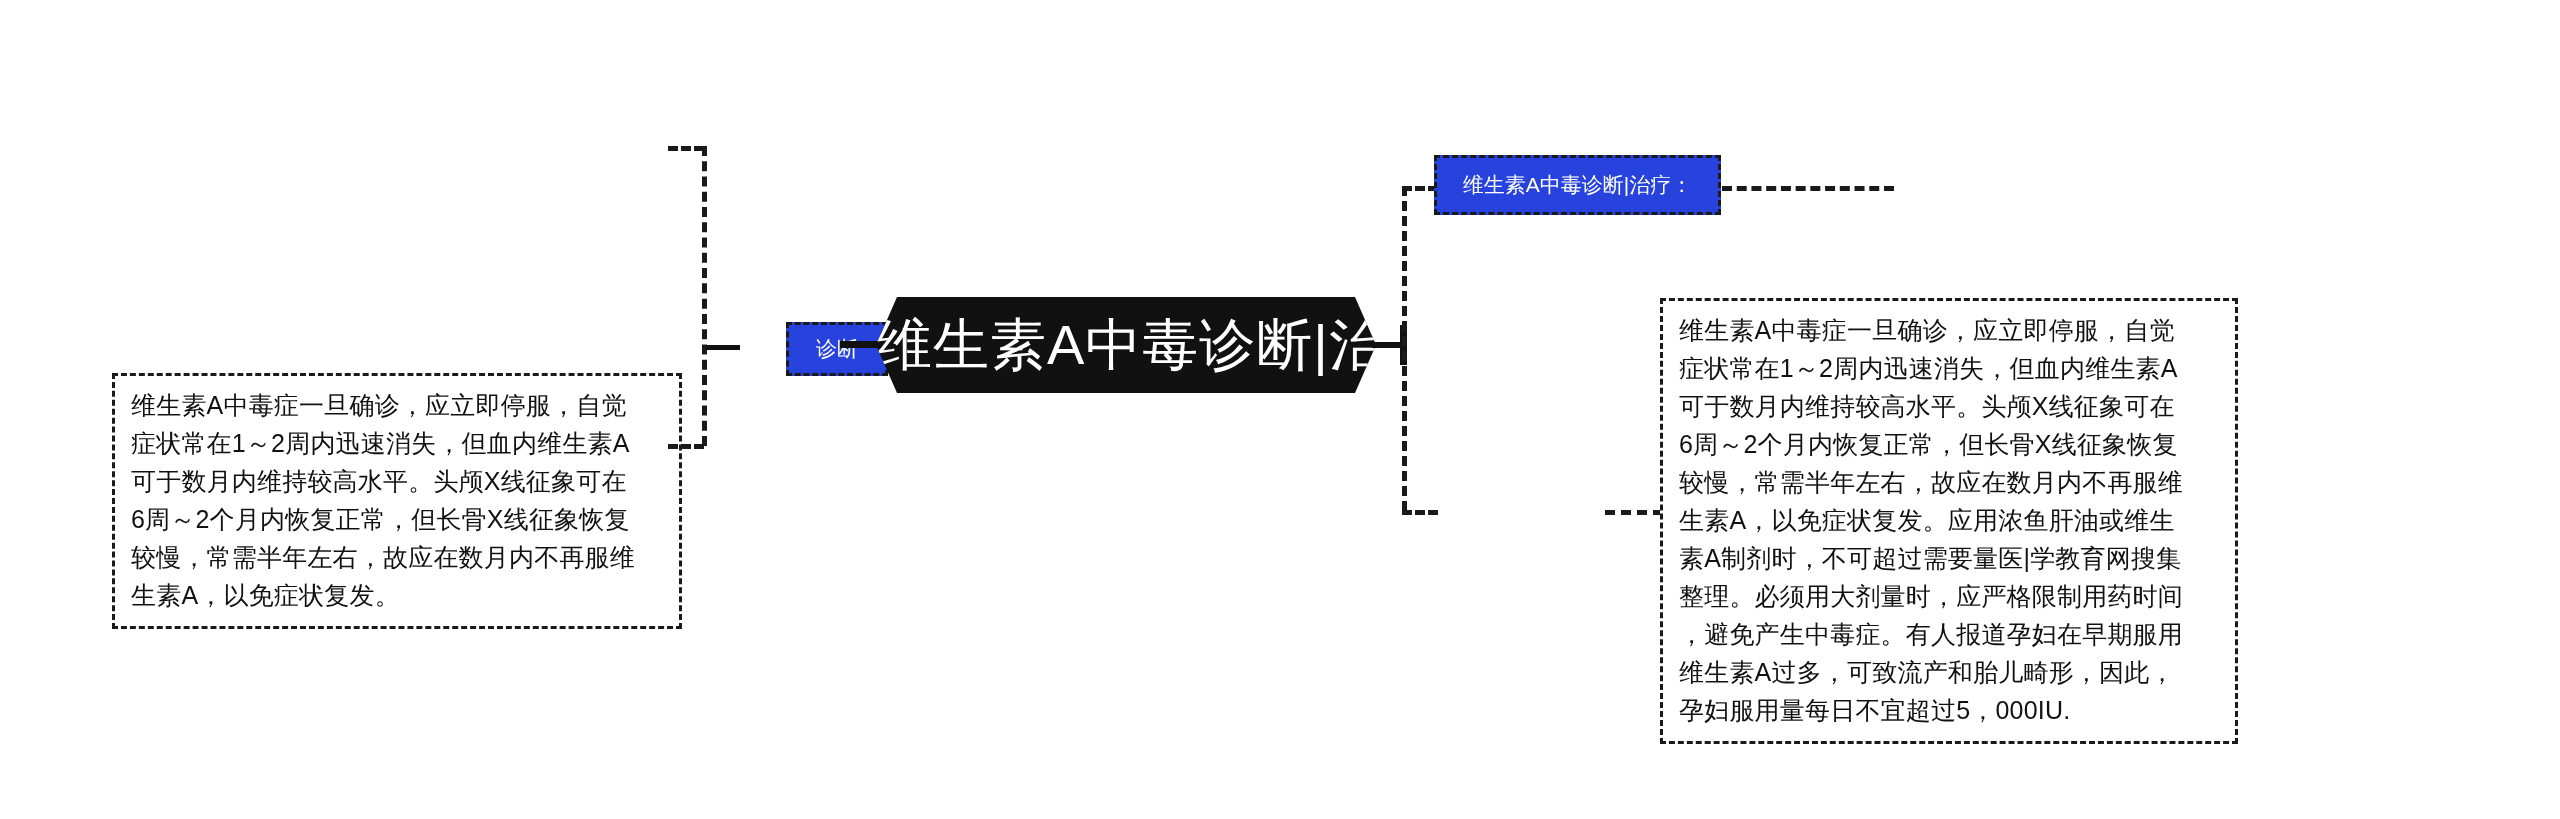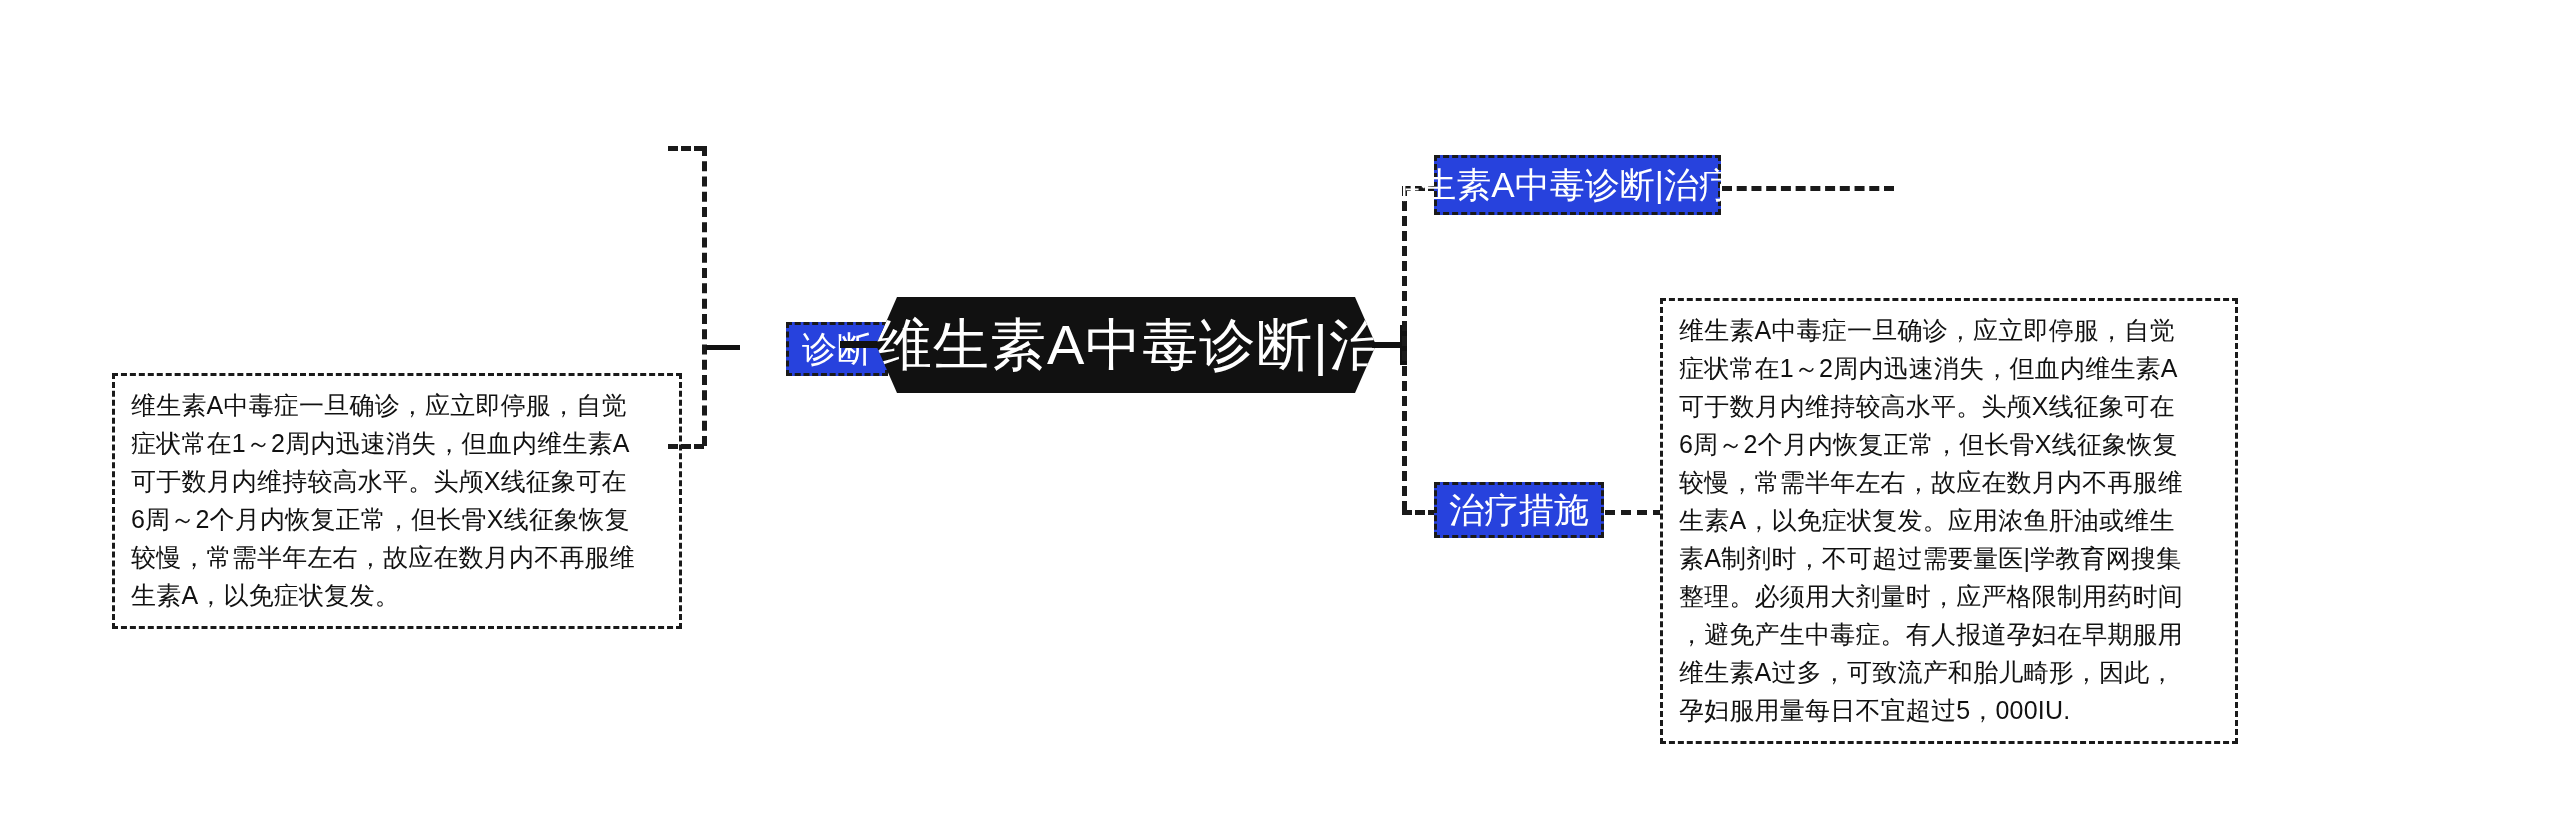--- a/index.html
+++ b/index.html
@@ -37,21 +37,21 @@
   
   #note-treatment-right{ left:1660px; top:298px; width:578px; }
 
   
   .blue-node{
     position:absolute;
     box-sizing:border-box;
     background:#2742dd;
     border:3px dashed #1a1a1a;
     color:#ffffff;
-    font-size:35px;
+    font-size:21px;
     line-height:30px;
     display:flex;
     align-items:center;
     justify-content:center;
     padding:20px 14px;
     white-space:nowrap;
   }
   #node-diagnosis{ left:738px; top:322px; width:102px; height:54px;margin-left:48px;}
   #node-title-right{ left:1434px; top:155px; width:287px; height:60px;}
   #node-measures{ left:1434px; top:482px; width:170px; height:56px;}
@@ -133,21 +133,20 @@
   <div class="solid-line" id="trunk-cap"></div>
   <div class="dash-v" id="trunk-right"></div>
   <div class="dash-h" id="branch-right-top"></div>
   <div class="dash-h" id="branch-right-bottom"></div>
 
   <div class="blue-node" id="node-title-right">维生素A中毒诊断|治疗：</div>
 
   <div class="dash-h" id="link-title-note"></div>
 
 
-  <div class="blue-node" id="node-measures">治疗措施</div>
 
   <div class="dash-h" id="link-measures-note"></div>
 
   <div class="note" id="note-treatment-right">维生素A中毒症一旦确诊，应立即停服，自觉
 症状常在1～2周内迅速消失，但血内维生素A
 可于数月内维持较高水平。头颅X线征象可在
 6周～2个月内恢复正常，但长骨X线征象恢复
 较慢，常需半年左右，故应在数月内不再服维
 生素A，以免症状复发。应用浓鱼肝油或维生
 素A制剂时，不可超过需要量医|学教育网搜集

